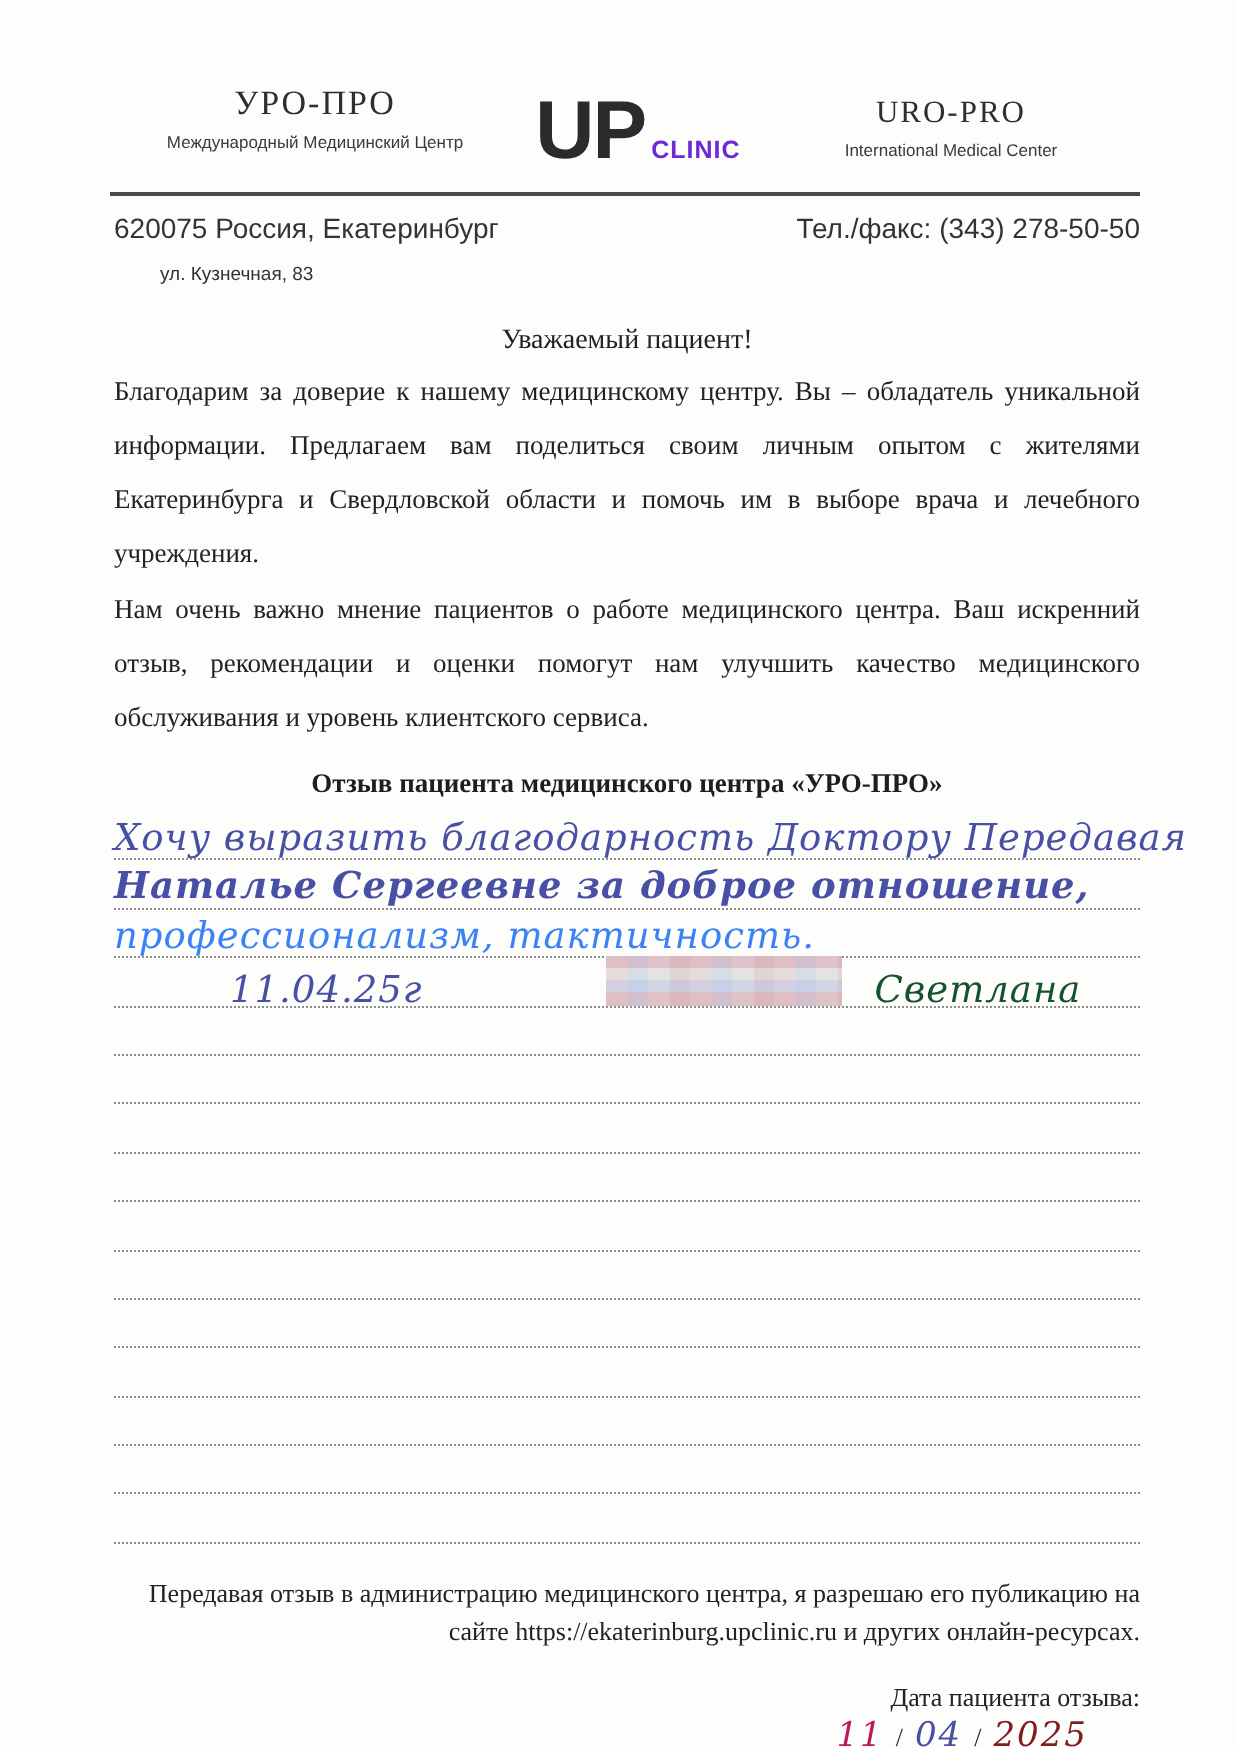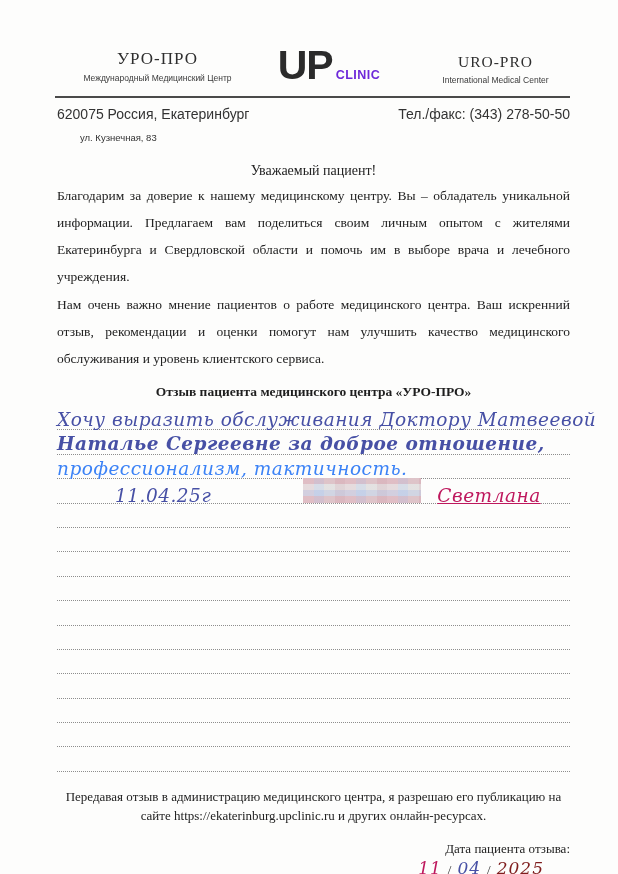--- a/index.html
+++ b/index.html
@@ -8,22 +8,22 @@
     width:618px;height:874px;
     margin:0 auto;
     background:#fdfdfc;
     color:#2b2b2b;
     font-family:"Liberation Serif", serif;
     overflow:hidden;
     box-sizing:border-box;
   }
   
   .header{
-    display:flex;justify-content:space-between;align-items:center;
-    padding:42px 20px 0 50px;
+    display:flex;justify-content:space-between;align-items:flex-start;
+    padding:42px 40px 0 50px;
   }
   .hdr-block{text-align:center;}
   .hdr-left{width:215px;}
   .hdr-right{width:205px;padding-top:6px;}
   .hdr-title{
     font-size:17px;letter-spacing:1px;color:#2e2e2e;font-weight:400;
   }
   .hdr-sub{
     font-family:"Liberation Sans", sans-serif;
     font-size:8.5px;color:#3a3a3a;margin-top:4px;
@@ -89,21 +89,21 @@
     margin-left:92px;
     align-self:flex-end;
     background:
       repeating-linear-gradient(0deg, rgba(214,166,176,.50) 0 7px, rgba(188,200,228,.50) 7px 13px, rgba(225,225,225,.45) 13px 19px),
       repeating-linear-gradient(90deg, #e9d6da 0 11px, #cfd9ec 11px 21px, #e6e2e2 21px 32px, #dfc9ce 32px 42px);
   }
   .sign-name{margin-left:16px;}
   
   .consent{
     font-size:13px;line-height:19px;color:#222;margin-top:15px;
-    text-align:center;
+    text-align:right;
   }
   .date-label{
     text-align:right;font-size:13px;color:#222;margin-top:16px;
   }
   .date-line{
     text-align:right;margin-top:0;
   }
   .date-box{
     display:inline-block;
     border-bottom:2px dotted #6f6f6f;
@@ -144,32 +144,32 @@
   <div class="addr2">ул. Кузнечная, 83</div>
 
   <div class="main">
     <div class="salutation">Уважаемый пациент!</div>
     <p class="para">Благодарим за доверие к нашему медицинскому центру. Вы – обладатель уникальной информации. Предлагаем вам поделиться своим личным опытом с жителями Екатеринбурга и Свердловской области и помочь им в выборе врача и лечебного учреждения.</p>
     <p class="para" style="margin-top:1px;">Нам очень важно мнение пациентов о работе медицинского центра. Ваш искренний отзыв, рекомендации и оценки помогут нам улучшить качество медицинского обслуживания и уровень клиентского сервиса.</p>
     <div class="review-heading">Отзыв пациента медицинского центра «УРО-ПРО»</div>
 
     <div class="review-area">
       <div class="rline">
-        <span class="hand" style="color:#4750a5;">Хочу выразить обслуживания Доктору Матвеевой</span>
+        <span class="hand" style="color:#4750a5;">Хочу выразить благодарность Доктору Передавая</span>
       </div>
       <div class="rline">
         <span class="hand" style="color:#4750a5;font-weight:bold;">Наталье Сергеевне за доброе отношение,</span>
       </div>
       <div class="rline">
         <span class="hand" style="color:#3b82f6;">профессионализм, тактичность.</span>
       </div>
       <div class="rline rline-sign">
         <span class="hand sign-date" style="color:#4750a5;">11.04.25г</span>
         <span class="redacted"></span>
-        <span class="hand sign-name" style="color:#be185d;text-decoration:underline;">Светлана</span>
+        <span class="hand sign-name" style="color:#14532d;">Светлана</span>
       </div>
       <div class="rline"></div>
       <div class="rline"></div>
       <div class="rline"></div>
       <div class="rline"></div>
       <div class="rline"></div>
       <div class="rline"></div>
       <div class="rline"></div>
       <div class="rline"></div>
       <div class="rline"></div>

